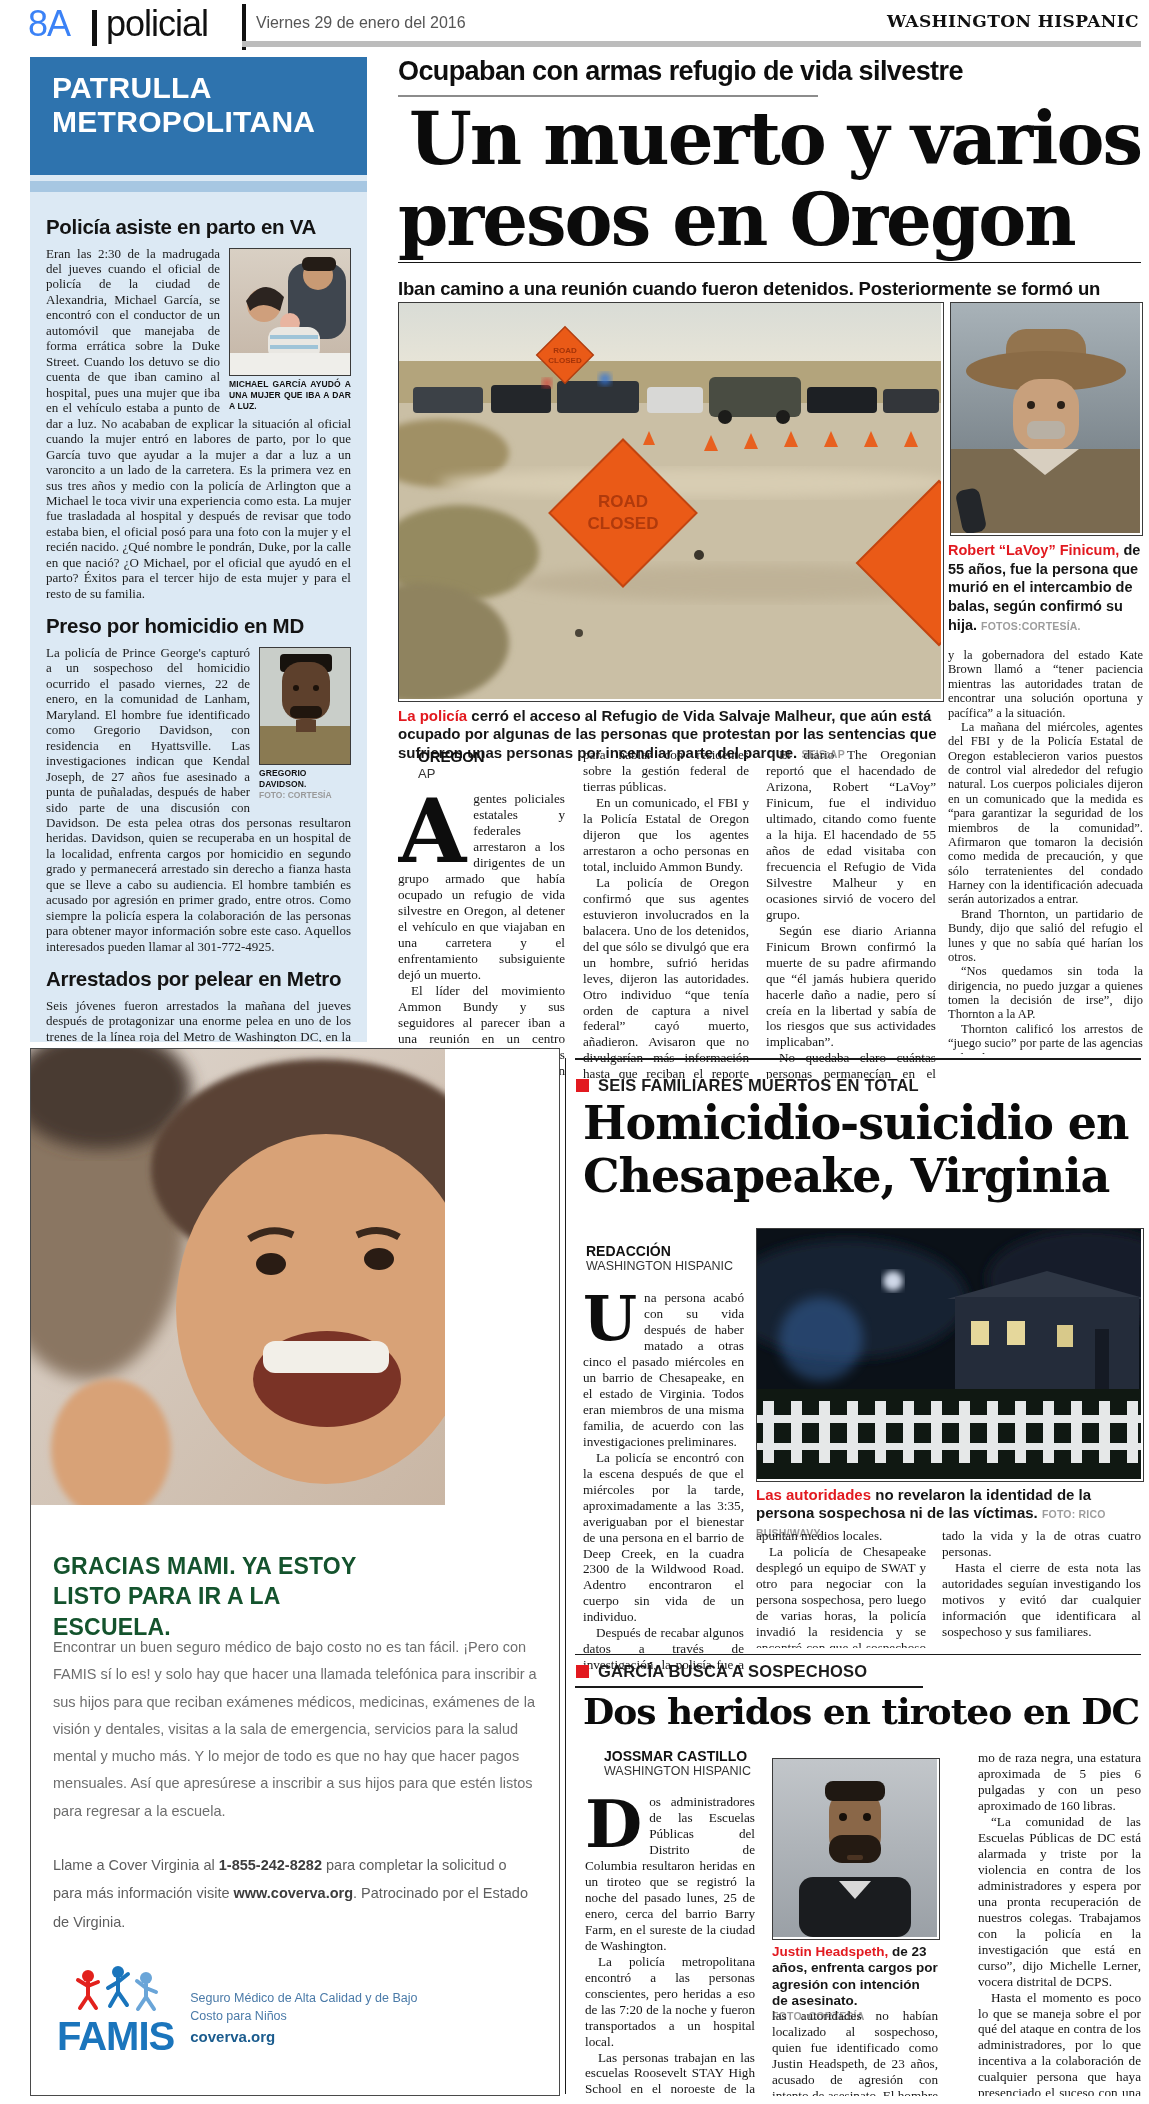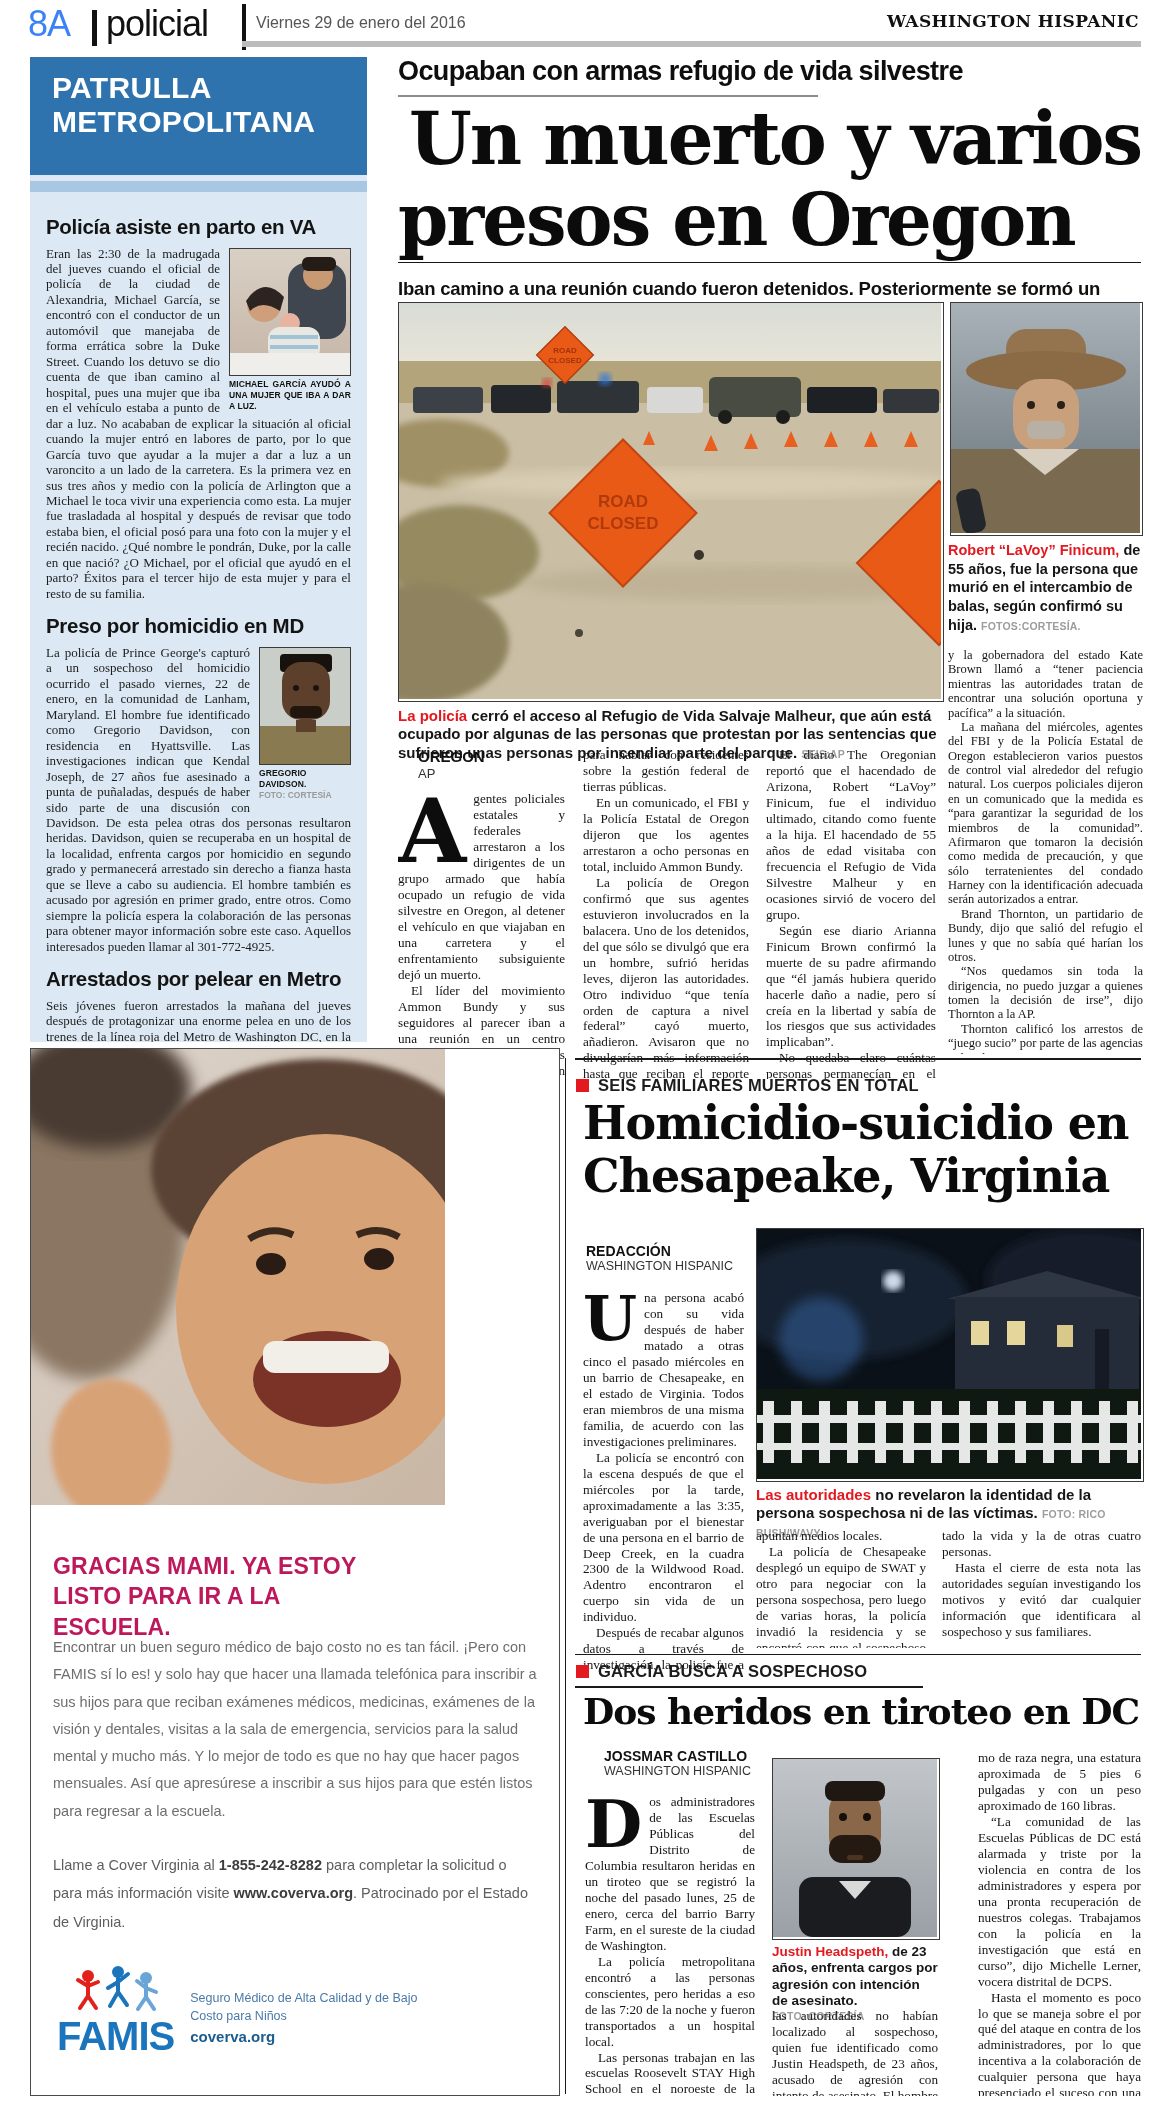--- a/index.html
+++ b/index.html
@@ -77,21 +77,21 @@
   #dc-hl{position:absolute;left:583px;top:1692px;width:560px;font:700 36px/1.1 "DejaVu Serif",serif;letter-spacing:-1px;color:#0b0b0b;}
   #dc-byline{position:absolute;left:604px;top:1748px;}
   #dc-col1{position:absolute;left:585px;top:1794px;width:170px;height:302px;overflow:hidden;}
   #dc-photo{position:absolute;left:772px;top:1758px;width:166px;height:180px;}
   #dc-cap{position:absolute;left:772px;top:1944px;width:166px;font-size:13.5px;}
   #dc-col2{position:absolute;left:772px;top:2008px;width:166px;height:88px;overflow:hidden;}
   #dc-col3{position:absolute;left:978px;top:1750px;width:163px;height:346px;overflow:hidden;}
   
   #ad-box{position:absolute;left:30px;top:1048px;width:528px;height:1046px;border:1px solid #4a4a4a;background:#fff;}
   #ad-photo{position:absolute;left:0;top:0;width:414px;height:456px;}
-  #ad-head{position:absolute;left:22px;top:502px;width:335px;font:700 23px/1.32 "Liberation Sans",sans-serif;color:#be185d;letter-spacing:.2px;}
+  #ad-head{position:absolute;left:22px;top:502px;width:335px;font:700 23px/1.32 "Liberation Sans",sans-serif;color:#14532d;letter-spacing:.2px;}
   #ad-body{position:absolute;left:22px;top:585px;width:484px;font:400 14.5px/1.88 "Liberation Sans",sans-serif;color:#6e6e6e;}
   #ad-cta{position:absolute;left:22px;top:802px;width:484px;font:400 14.5px/1.95 "Liberation Sans",sans-serif;color:#5e5e5e;}
   #ad-cta b{color:#3d3d3d;}
   #ad-logo{position:absolute;left:26px;top:915px;width:486px;display:flex;align-items:flex-start;gap:16px;}
   .famis-left{text-align:center;}
   .famis-name{font:800 40px/1 "Liberation Sans",sans-serif;color:#1b75bc;letter-spacing:-1px;margin-top:-4px;}
   .famis-right{padding-top:26px;}
   .famis-tag{font:400 12.5px/1.4 "Liberation Sans",sans-serif;color:#4a7aa8;max-width:250px;}
   .famis-url{font:700 15px/1.6 "Liberation Sans",sans-serif;color:#1b5c8e;}
 </style>

